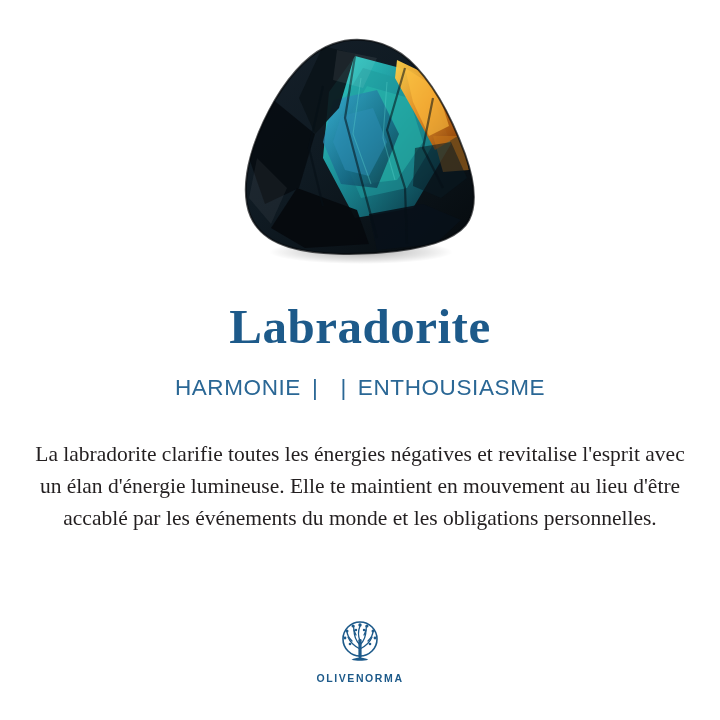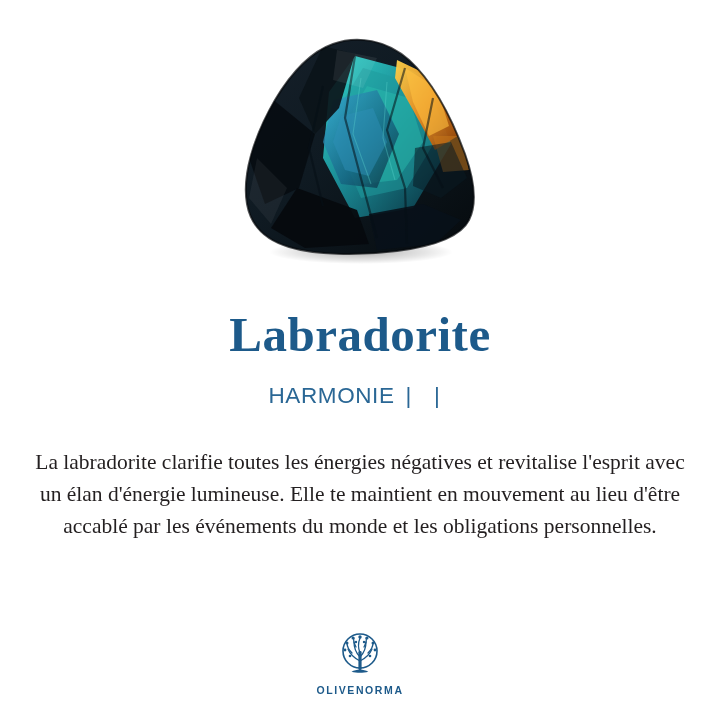--- a/index.html
+++ b/index.html
@@ -37,21 +37,21 @@
   .stone-svg { display: block; }
 
   
   .title {
     font-family: "Liberation Serif", serif;
     font-size: 49px;
     font-weight: bold;
     color: #1d5a8a;
     letter-spacing: 0.5px;
     line-height: 1;
-    margin-top: 24px;
+    margin-top: 16px;
   }
 
   
   .keywords {
     margin-top: 24px;
     font-family: "Liberation Sans", sans-serif;
     font-size: 22.5px;
     color: #2a6795;
     letter-spacing: 0.6px;
     display: flex;
@@ -73,21 +73,21 @@
     font-size: 21.5px;
     line-height: 1.48;
     color: #231f20;
   }
 
   
   .logo-block {
     position: absolute;
     left: 0;
     right: 0;
-    bottom: 24px;
+    bottom: 36px;
     display: flex;
     flex-direction: column;
     align-items: center;
   }
   .logo-tree { display: block; }
   .logo-text {
     margin-top: 3px;
     font-family: "Liberation Sans", sans-serif;
     font-size: 10.5px;
     letter-spacing: 1.6px;
@@ -175,20 +175,21 @@
       </svg>
     </div>
   </div>
 
   <div class="title">Labradorite</div>
 
   <div class="keywords">
     <span class="kw">HARMONIE</span>
     <span class="kw-sep">|</span>
     <span class="kw-sep">|</span>
+    <span class="kw">ENTHOUSIASME</span>
   </div>
 
   <p class="description">La labradorite clarifie toutes les énergies négatives et revitalise l'esprit avec un élan d'énergie lumineuse. Elle te maintient en mouvement au lieu d'être accablé par les événements du monde et les obligations personnelles.</p>
 
   <div class="logo-block">
     <svg class="logo-tree" width="56" height="50" viewBox="0 0 56 50">
       <g fill="#1d5a8a">
         <circle cx="28" cy="20" r="17" fill="none" stroke="#1d5a8a" stroke-width="1.6"></circle>
         <rect x="26.4" y="20" width="3.2" height="19" rx="1.2"></rect>
         <path d="M27.9 38.6 c-3 0.3 -6 1 -8.4 2.1 c2.6 0.7 5.6 1.1 8.4 1.1 c2.8 0 5.8 -0.4 8.4 -1.1 c-2.4 -1.1 -5.4 -1.8 -8.4 -2.1 z"></path>

